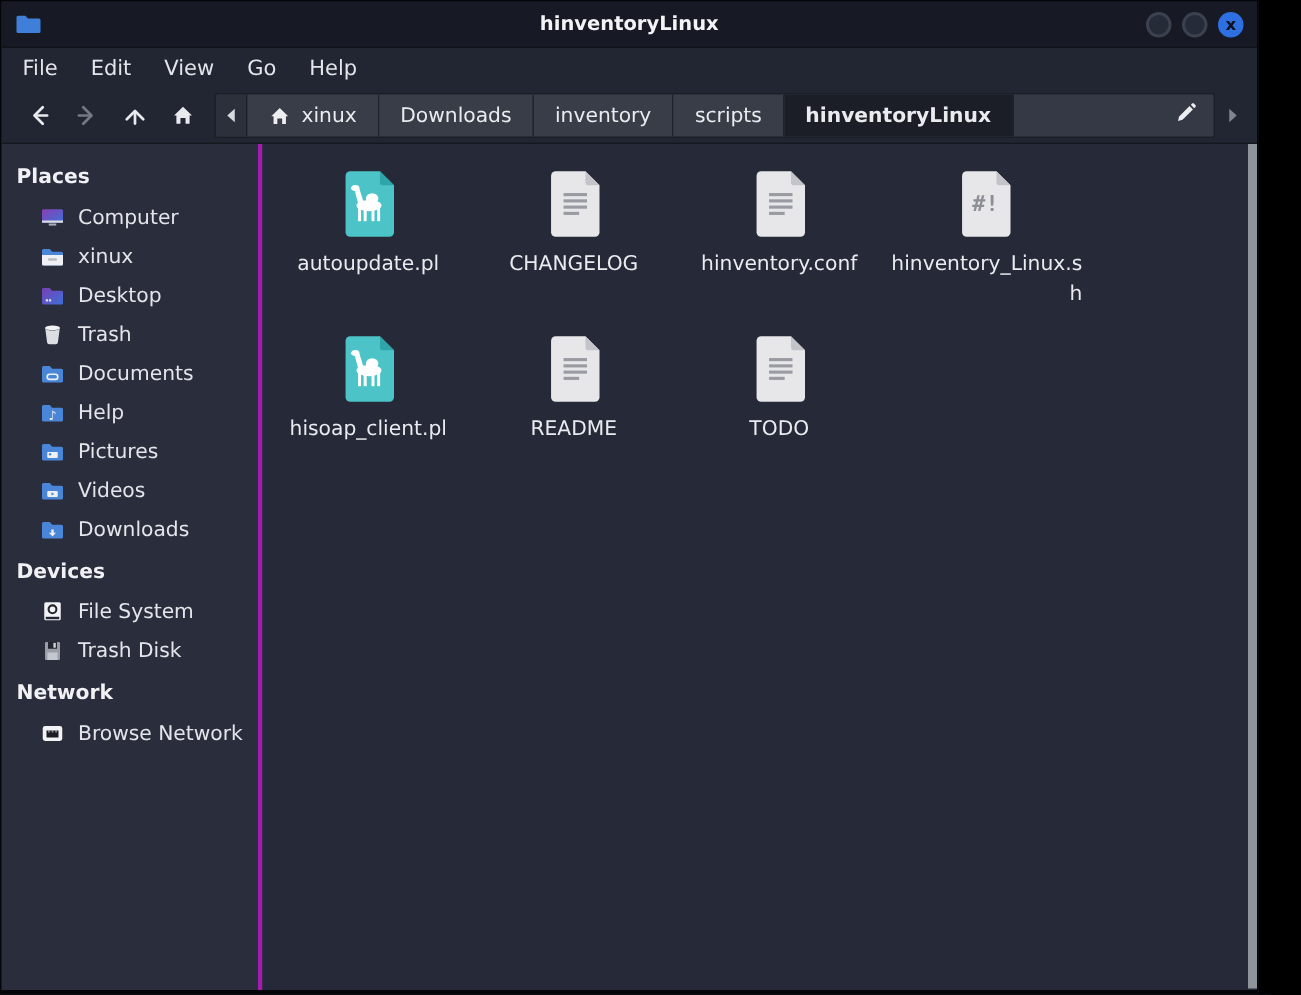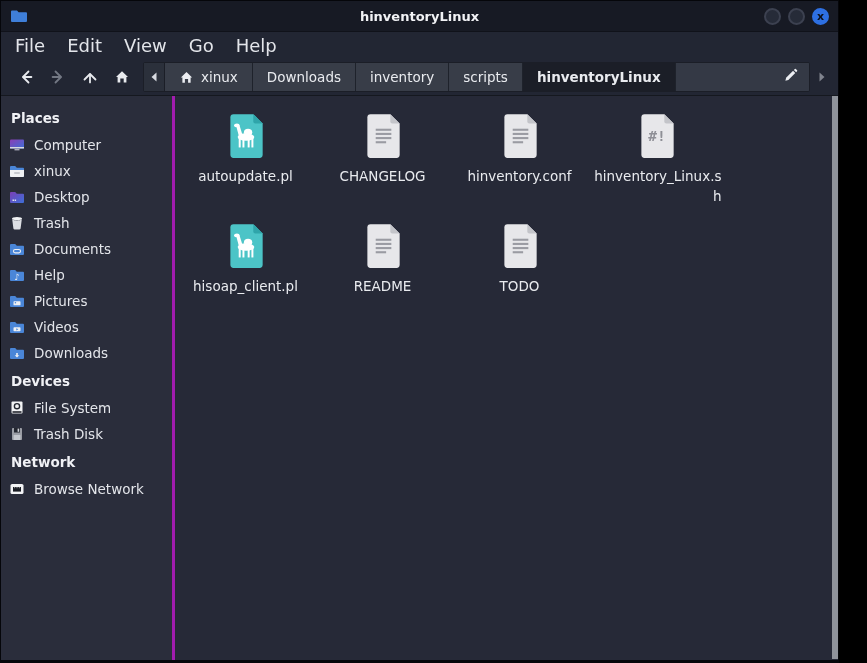--- a/index.html
+++ b/index.html
@@ -36,21 +36,21 @@
     display:flex; align-items:center; justify-content:center;
     color:#0c1018; font-size:11px; font-weight:bold; line-height:1;
   }
   
   .menubar {
     height:27px; flex:0 0 27px;
     background:#222633;
     display:flex; align-items:center;
     padding-left:3px;
   }
-  .menu-item { padding:4px 11px; font-size:18px; color:#e3e5ea; cursor:default; }
+  .menu-item { padding:4px 11px; font-size:14px; color:#e3e5ea; cursor:default; }
   
   .toolbar {
     height:37px; flex:0 0 37px;
     background:#222633;
     border-bottom:1px solid #15181f;
     display:flex; align-items:center;
     padding:0 6px 0 10px; gap:2px;
   }
   .nav-btn { width:30px; height:27px; display:flex; align-items:center; justify-content:center; border-radius:3px; }
   .crumb-bar {
@@ -83,21 +83,21 @@
   .sidebar {
     width:174px; flex:0 0 174px;
     background:#2a2d3b;
     border-right:3px solid #a21caf;
     padding-top:7px;
     overflow:hidden;
   }
   .section-header { font-size:13.5px; font-weight:bold; color:#f0f1f5; padding:7px 10px 6px; }
   .side-item {
     height:26px; display:flex; align-items:center; gap:9px;
-    padding-left:8px; font-size:13.5px; color:#e3e5ea; cursor:default;
+    padding-left:26px; font-size:13.5px; color:#e3e5ea; cursor:default;
   }
   .side-item svg { flex:0 0 auto; }
   
   .files { flex:1; background:#262937; padding:10px 0 0 2px; position:relative; overflow:hidden; }
   .file-grid { display:grid; grid-template-columns:repeat(4, 137px); }
   .file-item {
     width:137px; display:flex; flex-direction:column; align-items:center;
     padding:4px 0 10px; cursor:default;
   }
   .file-icon { width:52px; height:52px; display:flex; align-items:center; justify-content:center; }

